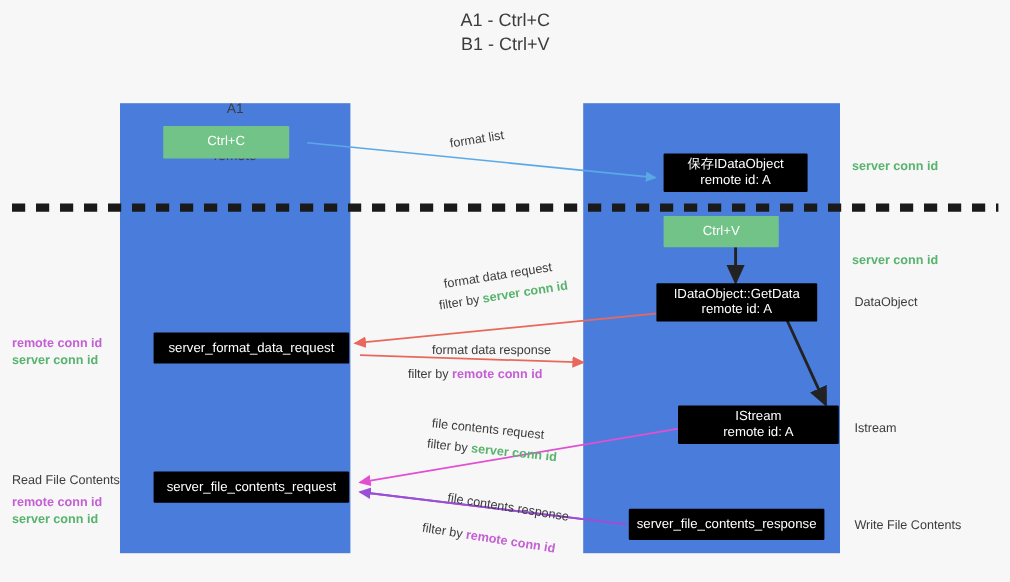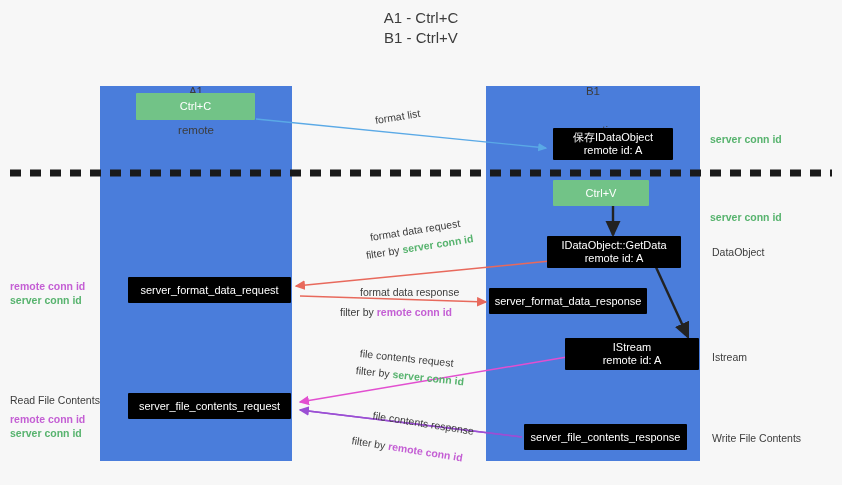--- a/index.html
+++ b/index.html
@@ -87,24 +87,20 @@
   <div class="title">A1 - Ctrl+C
 B1 - Ctrl+V</div>
 
   <div class="lane" style="left:100px; top:86px; width:192px; height:375px;"></div>
   <div class="lane" style="left:486px; top:86px; width:214px; height:375px;"></div>
 
   <div class="col-header" style="left:150px; top:59px; width:92px;">
     <div>A1</div>
     <div>remote</div>
   </div>
-  <div class="col-header" style="left:547px; top:59px; width:92px;">
-    <div>B1</div>
-    <div>connection</div>
-  </div>
 
   <svg id="svg-layer" viewBox="0 0 842 485">
     <defs>
       <marker id="ah-blue" markerWidth="7" markerHeight="7" refX="6" refY="3.2" orient="auto">
         <path d="M0,0 L7,3.2 L0,6.4 z" fill="#5aa9e6"></path>
       </marker>
       <marker id="ah-red" markerWidth="7" markerHeight="7" refX="6" refY="3.2" orient="auto">
         <path d="M0,0 L7,3.2 L0,6.4 z" fill="#e8695c"></path>
       </marker>
       <marker id="ah-magenta" markerWidth="7" markerHeight="7" refX="6" refY="3.2" orient="auto">
@@ -129,21 +125,21 @@
     <path d="M300,296 L486,302" stroke="#e8695c" stroke-width="1.5" fill="none" marker-end="url(#ah-red)"></path>
 
     <path d="M655,265 L688,337" stroke="#222222" stroke-width="2.4" fill="none" marker-end="url(#ah-dark)"></path>
 
     <path d="M567,357 L300,402" stroke="#e24fd0" stroke-width="1.5" fill="none" marker-end="url(#ah-magenta)"></path>
 
     <path d="M300,410 L522,437" stroke="#9b4fd4" stroke-width="1.5" fill="none"></path>
     <path d="M522,437 L300,410" stroke="#9b4fd4" stroke-width="1.5" fill="none" marker-end="url(#ah-purple)"></path>
   </svg>
 
-  <div class="node green" style="left:136px; top:93px; width:119px; height:27px;">
+  <div class="node green" style="left:136px; top:105px; width:105px; height:27px;">
     <div>Ctrl+C</div>
   </div>
 
   <div class="node orange" style="left:553px; top:128px; width:120px; height:32px;">
     <div>保存IDataObject</div>
     <div class="l2">remote id: A</div>
   </div>
 
   <div class="node green" style="left:553px; top:180px; width:96px; height:26px;">
     <div>Ctrl+V</div>
@@ -156,23 +152,20 @@
 
   <div class="node orange" style="left:565px; top:338px; width:134px; height:32px;">
     <div>IStream</div>
     <div class="l2">remote id: A</div>
   </div>
 
   <div class="node orange" style="left:128px; top:277px; width:163px; height:26px;">
     <div>server_format_data_request</div>
   </div>
 
-  <div class="node orange" style="left:489px; top:288px; width:158px; height:26px;">
-    <div>server_format_data_response</div>
-  </div>
 
   <div class="node orange" style="left:128px; top:393px; width:163px; height:26px;">
     <div>server_file_contents_request</div>
   </div>
 
   <div class="node orange" style="left:524px; top:424px; width:163px; height:26px;">
     <div>server_file_contents_response</div>
   </div>
 
   <div class="ann rot-up" style="left:375px; top:113px;">

